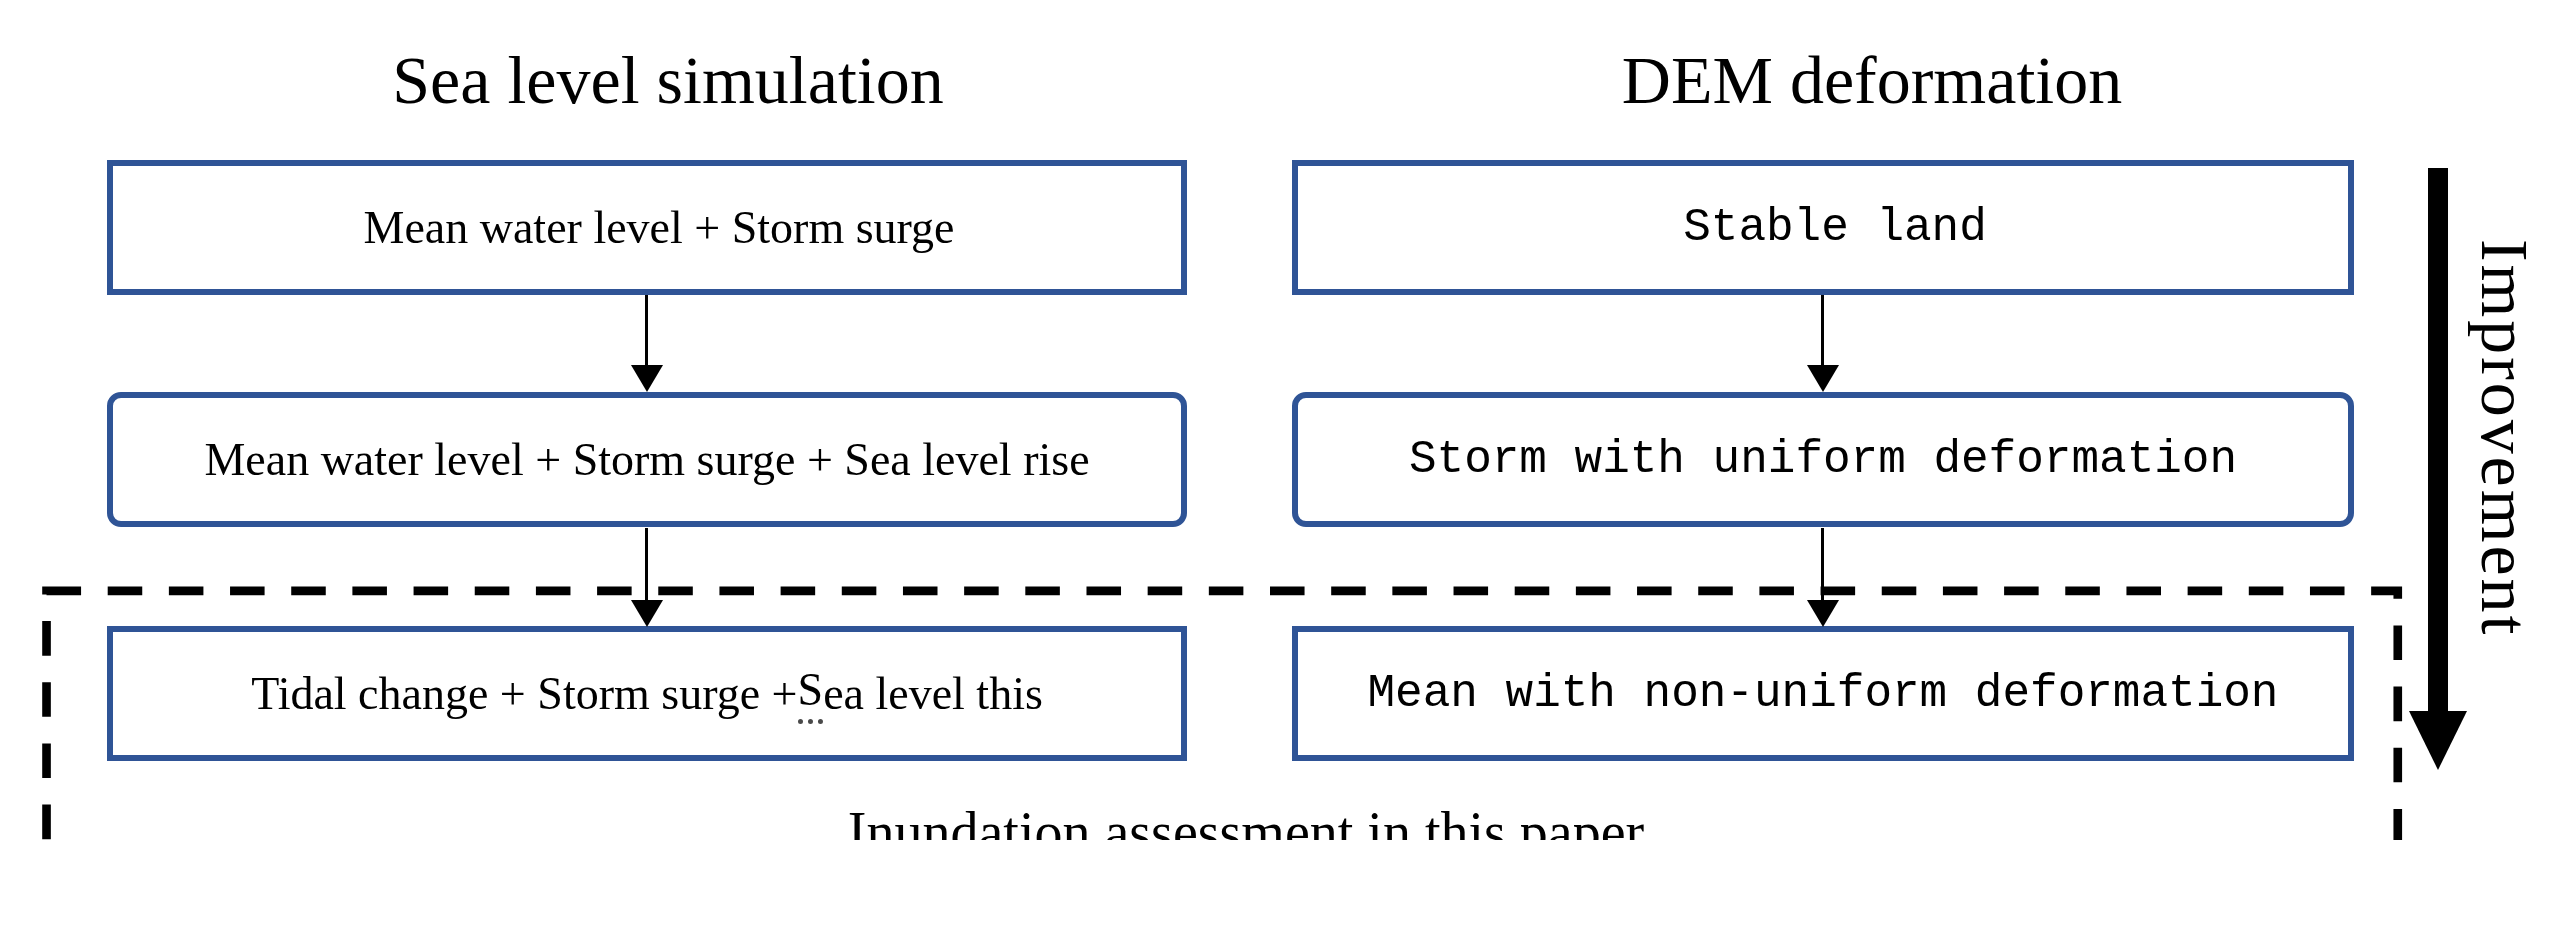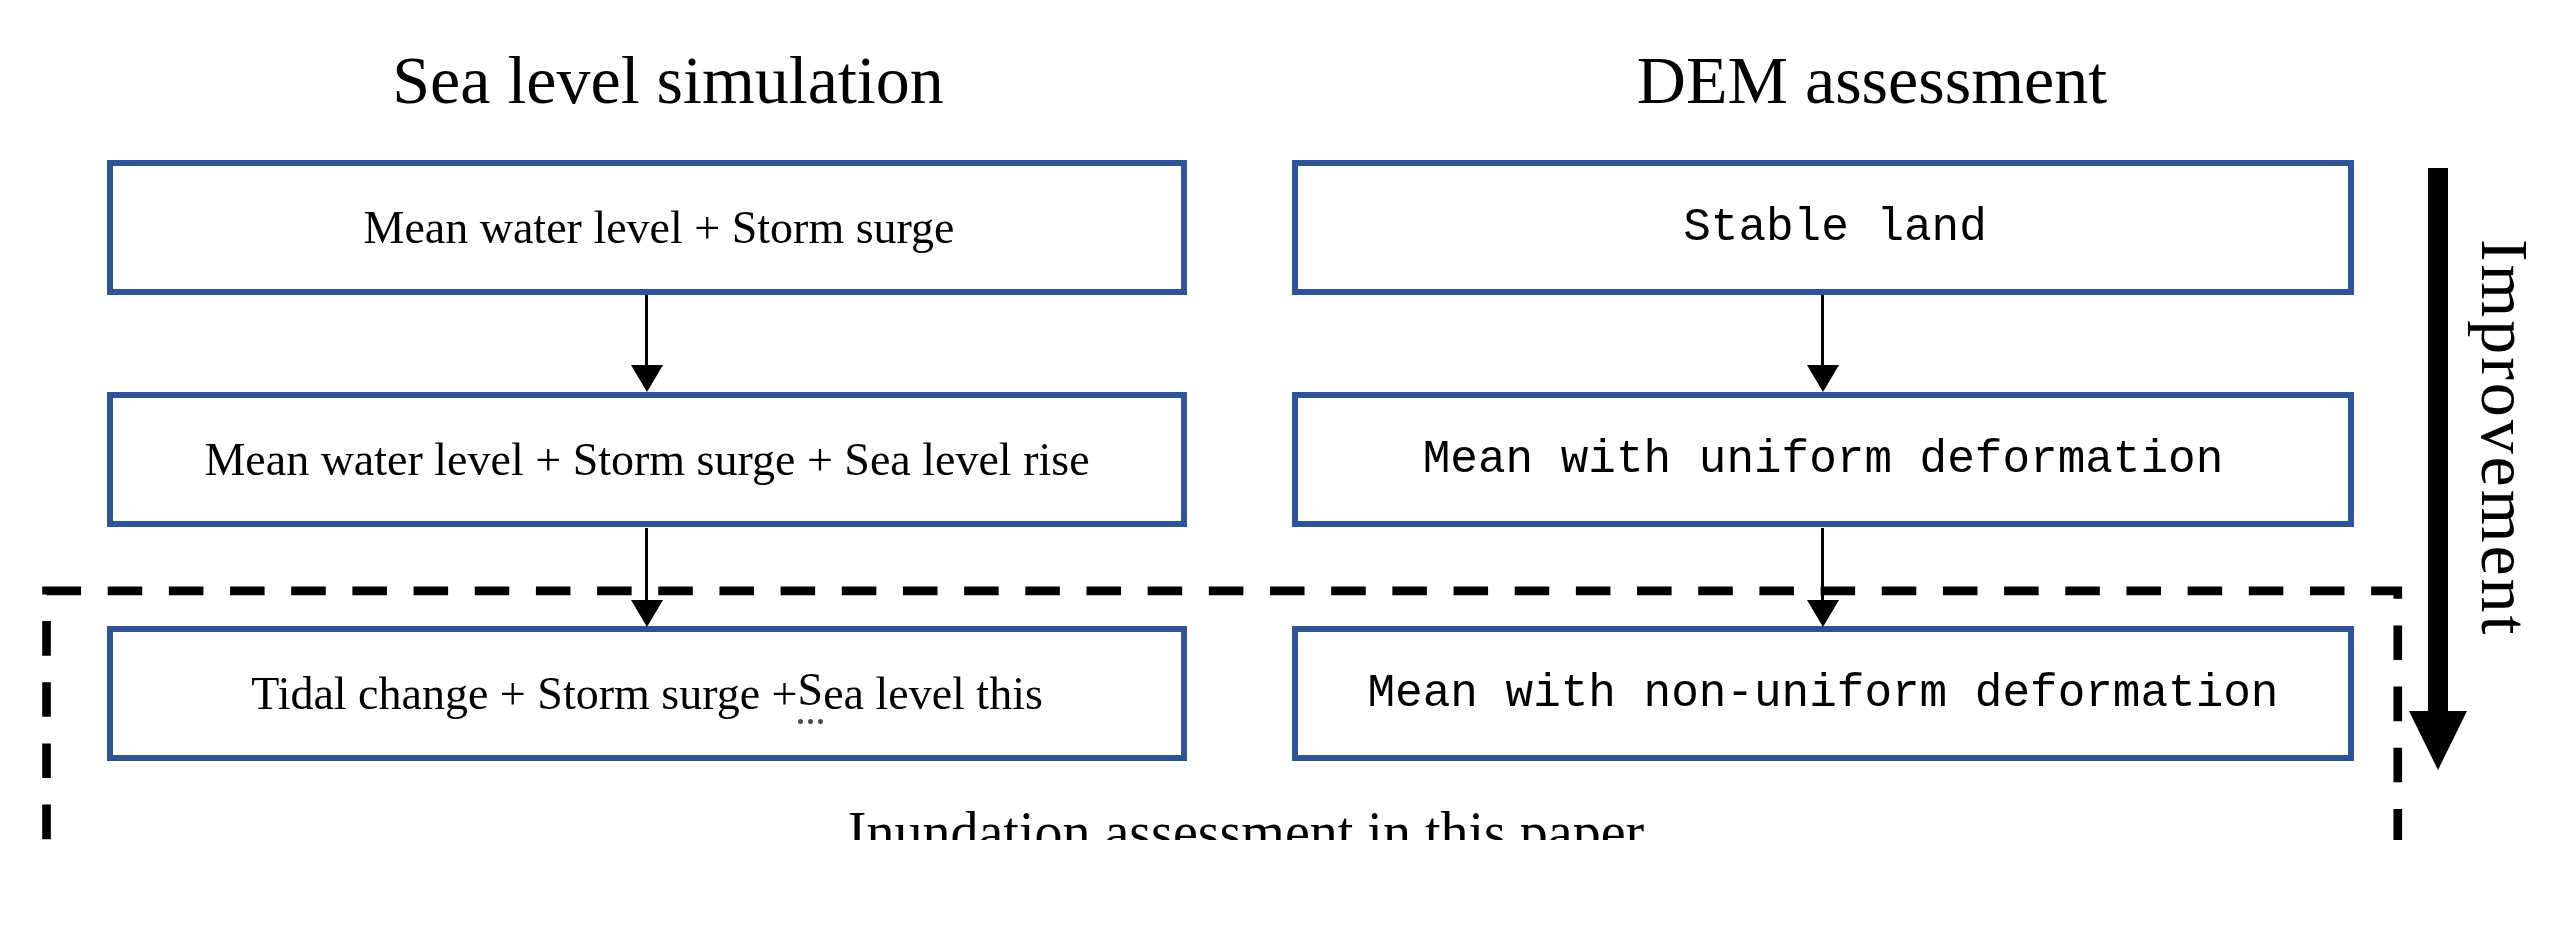--- a/index.html
+++ b/index.html
@@ -35,21 +35,21 @@
     display: flex;
     align-items: center;
     justify-content: center;
     font-size: 46px;
     white-space: nowrap;
     z-index: 2;
   }
   .col-left  { left: 107px;  width: 1080px; }
   .col-right { left: 1292px; width: 1062px; font-family: Liberation Mono, monospace; }
   .row-1 { top: 160px; height: 135px; padding-left: 24px; }
-  .row-2 { top: 392px; height: 135px; }
+  .row-2 { top: 392px; height: 135px; border-radius: 14px; }
   .row-3 { top: 626px; height: 135px; text-align: right; }
 
   
   .thin-arrow { position: absolute; width: 32px; z-index: 3; }
   .thin-arrow .shaft {
     position: absolute;
     left: 14.4px; top: 0; bottom: 26px;
     width: 2.9px; background: #000000;
   }
   .thin-arrow .head {
@@ -116,32 +116,32 @@
 </head>
 <body>
 
 <div class="canvas">
 
   <svg class="dashed-layer" width="2576" height="950" viewBox="0 0 3578 1320" aria-hidden="true">
     <rect x="64" y="821" width="3267" height="433" fill="none" stroke="#000000" stroke-width="12" stroke-dasharray="48 37"></rect>
   </svg>
 
   <div class="col-title title-sea">Sea level simulation</div>
-  <div class="col-title title-dem">DEM assessment</div>
+  <div class="col-title title-dem">DEM deformation</div>
 
   <div class="fbox col-left row-1">Mean water level + Storm surge</div>
   <div class="fbox col-left row-2">Mean water level + Storm surge + Sea level rise</div>
   <div class="fbox col-left row-3">
     <span>Tidal change + Storm surge + </span>
       <span class="sp-dot">S</span>
       <span>ea level this</span>
   </div>
 
   <div class="fbox col-right row-1">Stable land</div>
-  <div class="fbox col-right row-2">Mean with uniform deformation</div>
+  <div class="fbox col-right row-2">Storm with uniform deformation</div>
   <div class="fbox col-right row-3">Mean with non-uniform deformation</div>
 
   <div class="thin-arrow ar-left ar-12">
     <div class="shaft"></div>
     <div class="head"></div>
   </div>
   <div class="thin-arrow ar-left ar-23">
     <div class="shaft"></div>
     <div class="head"></div>
   </div>

